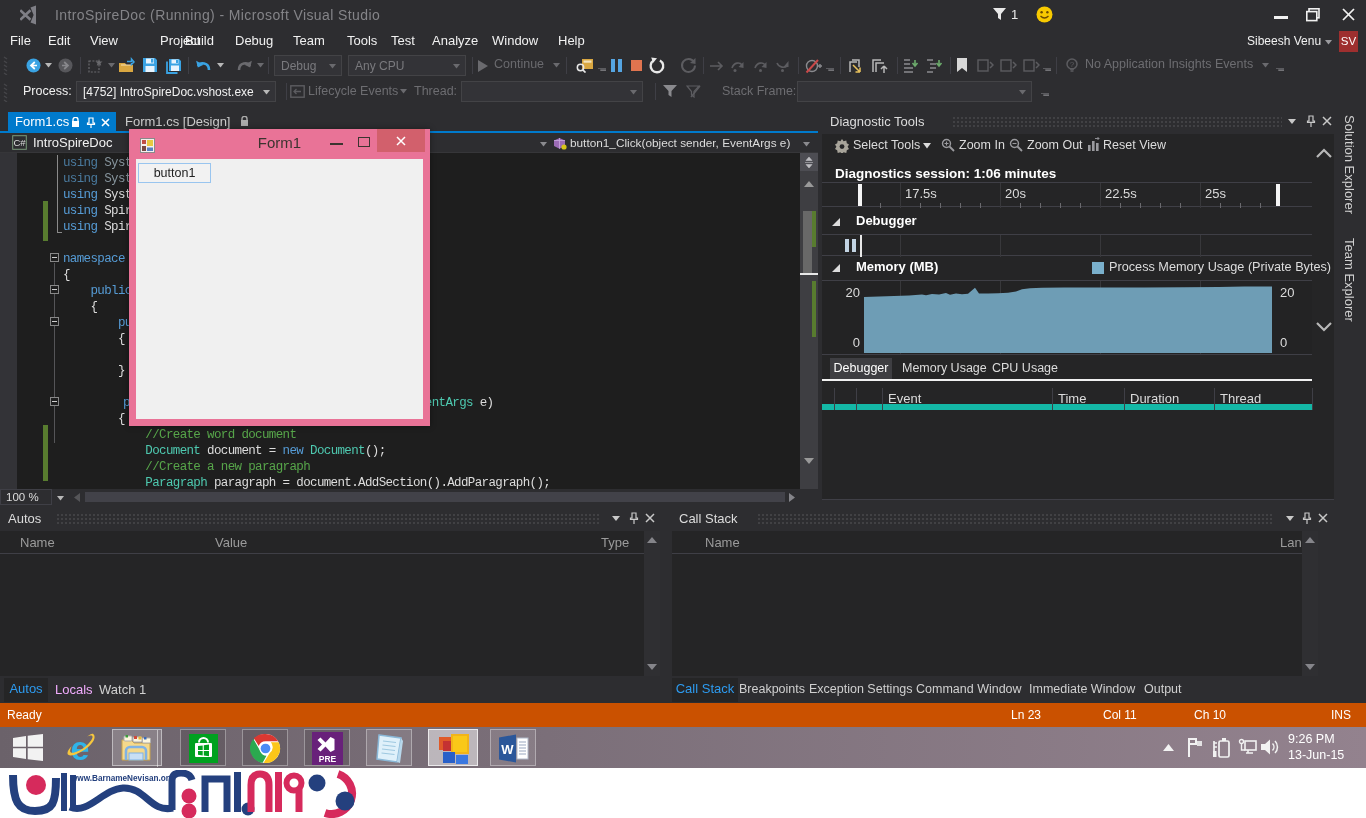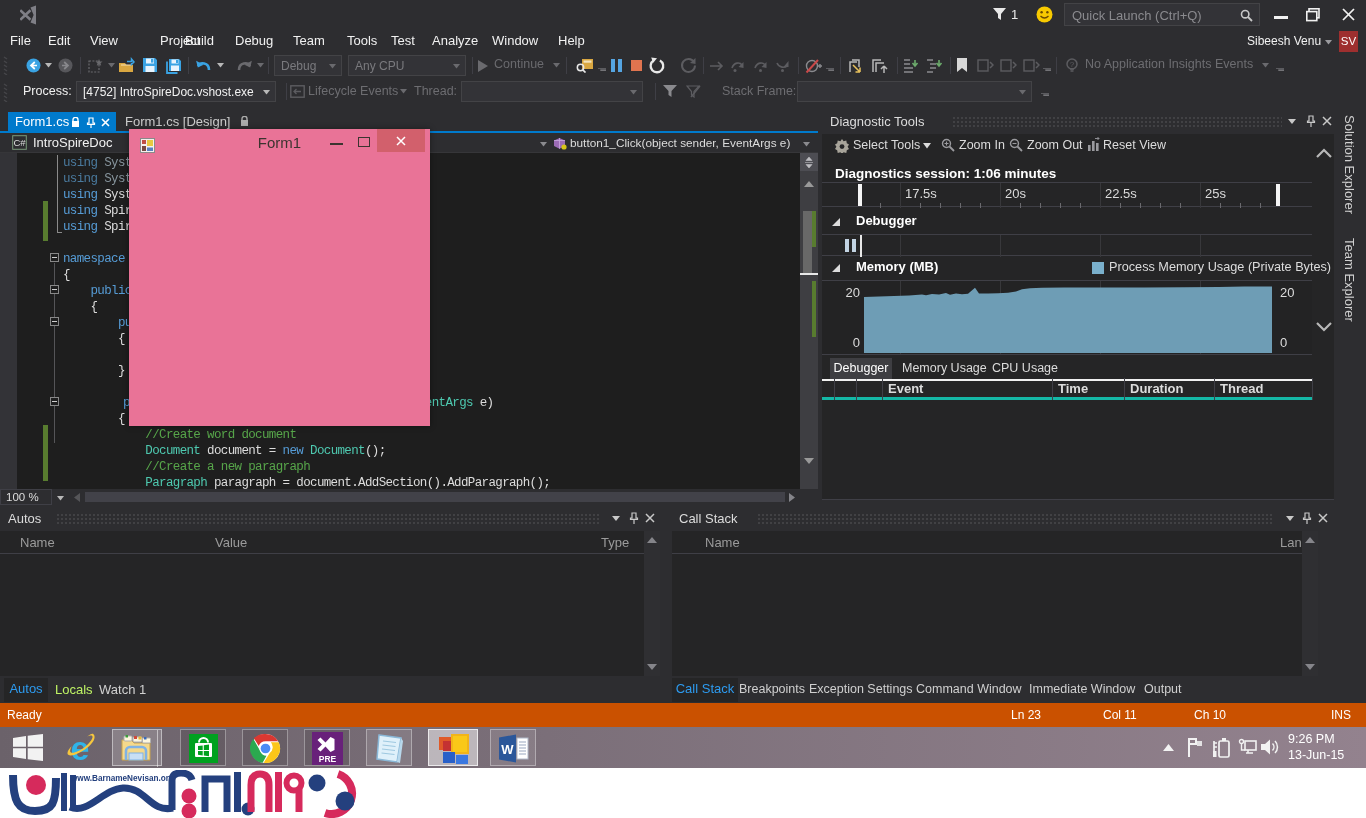--- a/index.html
+++ b/index.html
@@ -13,40 +13,34 @@
 </style>
 </head>
 <body>
 
 <div class="abs" id="titlebar" style="left:0;top:0;width:1366px;height:30px;background:#2d2d30;">
 
   <svg class="abs" style="left:20px;top:5px;" width="17" height="20" viewBox="0 0 17 20">
     <path d="M0.2 5.2 L10.5 14.8 M0.2 14.8 L10.5 5.2" stroke="#7f7f86" stroke-width="2.6"></path>
     <path d="M10.5 2.6 L16 0.4 L16 19.6 L10.5 17.4 L13.6 10 Z" fill="#7f7f86"></path>
   </svg>
+  <span class="abs" style="left:55px;top:7px;font-size:14px;letter-spacing:0.4px;color:#848488;">IntroSpireDoc (Running) - Microsoft Visual Studio</span>
 
   <svg class="abs" style="left:993px;top:8px;" width="13" height="13" viewBox="0 0 13 13">
     <path d="M0 0 L13 0 L8 6 L8 12 L5 10 L5 6 Z" fill="#e8e8e8"></path>
   </svg>
   <span class="abs" style="left:1011px;top:7px;font-size:13px;color:#e8e8e8;">1</span>
 
   <svg class="abs" style="left:1036px;top:6px;" width="17" height="17" viewBox="0 0 17 17">
     <circle cx="8.5" cy="8.5" r="8" fill="#f8ca00"></circle>
     <circle cx="5.6" cy="6.3" r="1.2" fill="#6a4a00"></circle>
     <circle cx="11.4" cy="6.3" r="1.2" fill="#6a4a00"></circle>
     <path d="M4.5 10 Q8.5 14 12.5 10" stroke="#6a4a00" stroke-width="1.3" fill="none"></path>
   </svg>
 
-  <div class="abs" style="left:1064px;top:3px;width:196px;height:23px;background:#333337;border:1px solid #434346;">
-    <span class="abs" style="left:7px;top:4px;font-size:13px;color:#8a8a8e;">Quick Launch (Ctrl+Q)</span>
-    <svg class="abs" style="right:6px;top:5px;" width="13" height="13" viewBox="0 0 13 13">
-      <circle cx="5.2" cy="5.2" r="3.7" stroke="#c8c8c8" stroke-width="1.6" fill="none"></circle>
-      <line x1="8" y1="8" x2="12" y2="12" stroke="#c8c8c8" stroke-width="1.8"></line>
-    </svg>
-  </div>
 
   <span class="abs" style="left:1274px;top:2px;width:14px;height:3px;background:#f1f1f1;margin-top:14px;"></span>
   <svg class="abs" style="left:1306px;top:8px;" width="15" height="14" viewBox="0 0 15 14">
     <rect x="3" y="0.8" width="10" height="9" fill="none" stroke="#f1f1f1" stroke-width="1.6"></rect>
     <rect x="0.8" y="3.6" width="10" height="9" fill="#2d2d30" stroke="#f1f1f1" stroke-width="1.6"></rect>
   </svg>
   <svg class="abs" style="left:1342px;top:8px;" width="13" height="13" viewBox="0 0 13 13">
     <line x1="1" y1="1" x2="12" y2="12" stroke="#f1f1f1" stroke-width="1.7"></line>
     <line x1="12" y1="1" x2="1" y2="12" stroke="#f1f1f1" stroke-width="1.7"></line>
   </svg>
@@ -452,20 +446,23 @@
       </svg>
     <span class="abs" style="left:0;top:5px;width:301px;text-align:center;font-size:15px;color:#3c3430;">Form1</span>
     <div class="abs" style="left:201px;top:14px;width:13px;height:2px;background:#3c3430;"></div>
     <div class="abs" style="left:229px;top:8px;width:12px;height:10px;border:1.5px solid #3c3430;"></div>
     <div class="abs" style="left:248px;top:0;width:48px;height:23px;background:#d2606c;">
       <svg class="abs" style="left:19px;top:7px;" width="10" height="10" viewBox="0 0 10 10">
           <path d="M1 1 L9 9 M9 1 L1 9" stroke="#fff" stroke-width="1.5"></path>
         </svg>
     </div>
 
+    <div class="abs" style="left:7px;top:30px;width:287px;height:260px;background:#f0f0f0;">
+      <div class="abs" style="left:2px;top:4px;width:73px;height:20px;background:#f2f2f2;border:1px solid #99c5ef;color:#222;font-size:12.5px;text-align:center;line-height:18px;">button1</div>
+    </div>
   </div>
 
   <div class="abs" style="left:818px;top:0;width:4px;height:400px;background:#2d2d30;"></div>
 
   <div class="abs" id="diag" style="left:822px;top:5px;width:512px;height:395px;background:#252526;">
 
     <div class="abs" style="left:0;top:0;width:512px;height:24px;background:#2d2d30;"></div>
     <div class="abs dots" style="left:130px;top:6px;width:330px;height:12px;"></div>
     <span class="abs" style="left:8px;top:4px;font-size:13px;color:#dcdcdc;background:#2d2d30;padding-right:8px;">Diagnostic Tools</span>
     <svg class="abs" style="left:466px;top:9px;" width="8" height="5" viewBox="0 0 8 5">
@@ -574,21 +571,21 @@
       <svg class="abs" style="left:42px;top:0;" width="408" height="72" viewBox="0 0 408 72">
         <path d="M0,72 L0,16 L15,15.5 L30,15 L45,14.5 L58,13.5 L62,14.2 L68,13 L75,13.5 L82,12 L86,13.8 L92,12.5 L98,13.2 L104,12.8 L111,6.8 L115,12.5 L124,12.5 L134,12.2 L144,11.8 L152,10.5 L158,8.2 L166,7.2 L178,6.8 L200,6.6 L240,6.5 L280,6.5 L320,6.3 L355,6 L380,5.6 L408,5.6 L408,72 Z" fill="#6e9db5"></path>
       </svg>
     </div>
 
     <div class="abs" style="left:8px;top:248px;width:62px;height:21px;background:#3e3e42;color:#ffffff;font-size:12.5px;text-align:center;line-height:21px;">Debugger</div>
     <span class="abs" style="left:80px;top:251px;font-size:12.5px;color:#dcdcdc;">Memory Usage</span>
     <span class="abs" style="left:170px;top:251px;font-size:12.5px;color:#dcdcdc;">CPU Usage</span>
     <div class="abs" style="left:0;top:269px;width:490px;height:2px;background:#f1f1f1;"></div>
 
-    <div class="abs" style="left:0;top:268px;width:490px;height:22px;border-bottom:3px solid #14b8a6;font-weight:bold;">
+    <div class="abs" style="left:0;top:278px;width:490px;height:22px;border-bottom:6px solid #14b8a6;">
       <div class="abs" style="left:12px;top:0;width:1px;height:22px;background:#3f3f46;"></div>
       <div class="abs" style="left:34px;top:0;width:1px;height:22px;background:#3f3f46;"></div>
       <div class="abs" style="left:60px;top:0;width:1px;height:22px;background:#3f3f46;"></div>
       <div class="abs" style="left:230px;top:0;width:1px;height:22px;background:#3f3f46;"></div>
       <div class="abs" style="left:302px;top:0;width:1px;height:22px;background:#3f3f46;"></div>
       <div class="abs" style="left:392px;top:0;width:1px;height:22px;background:#3f3f46;"></div>
       <div class="abs" style="left:490px;top:0;width:1px;height:22px;background:#3f3f46;"></div>
       <span class="abs" style="left:66px;top:3px;font-size:13px;color:#dcdcdc;">Event</span>
       <span class="abs" style="left:236px;top:3px;font-size:13px;color:#dcdcdc;">Time</span>
       <span class="abs" style="left:308px;top:3px;font-size:13px;color:#dcdcdc;">Duration</span>
@@ -630,21 +627,21 @@
       <div class="abs" style="left:644px;top:0;width:16px;height:145px;background:#2f2f32;">
         <svg class="abs" style="left:3px;top:6px;" width="10" height="6" viewBox="0 0 10 6">
             <path d="M5 0 L10 6 L0 6 Z" fill="#85858a"></path>
           </svg>
         <svg class="abs" style="left:3px;top:133px;" width="10" height="6" viewBox="0 0 10 6">
             <path d="M5 6 L10 0 L0 0 Z" fill="#85858a"></path>
           </svg>
       </div>
     </div>
     <div class="abs" style="left:4px;top:172px;width:44px;height:24px;background:#252526;color:#2d9bf0;font-size:13px;text-align:center;line-height:22px;">Autos</div>
-    <span class="abs" style="left:55px;top:176px;font-size:13px;color:#bef264;">Locals</span>
+    <span class="abs" style="left:55px;top:176px;font-size:13px;color:#f0abfc;">Locals</span>
     <span class="abs" style="left:99px;top:176px;font-size:13px;color:#d0d0d0;">Watch 1</span>
   </div>
   <div class="abs" id="callstack" style="left:672px;top:401px;width:662px;height:197px;background:#2d2d30;">
     <div class="abs dots" style="left:85px;top:7px;width:515px;height:12px;"></div>
     <span class="abs" style="left:7px;top:5px;font-size:13px;color:#dcdcdc;background:#2d2d30;padding-right:8px;">Call Stack</span>
     <svg class="abs" style="left:614px;top:10px;" width="8" height="5" viewBox="0 0 8 5">
         <path d="M0 0 L8 0 L4 5 Z" fill="#c8c8c8"></path>
       </svg>
     <svg class="abs" style="left:630px;top:6px;" width="10" height="13" viewBox="0 0 10 13">
         <path d="M3 1 L7 1 L7 6 L8.5 6 L8.5 7.4 L1.5 7.4 L1.5 6 L3 6 Z M5 7.4 L5 12" stroke="#c8c8c8" stroke-width="1.2" fill="none"></path>

